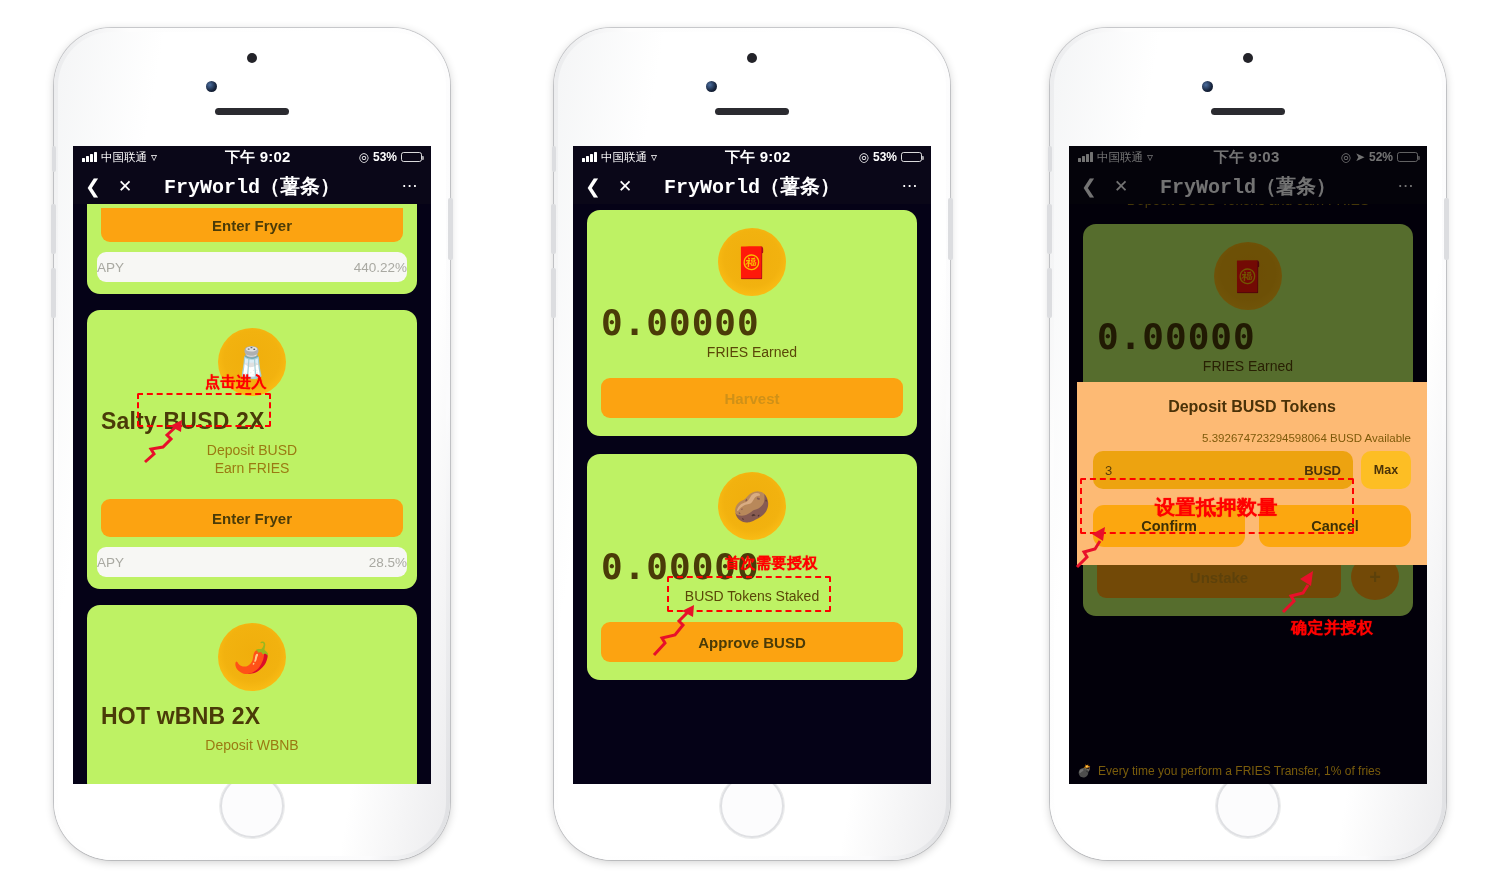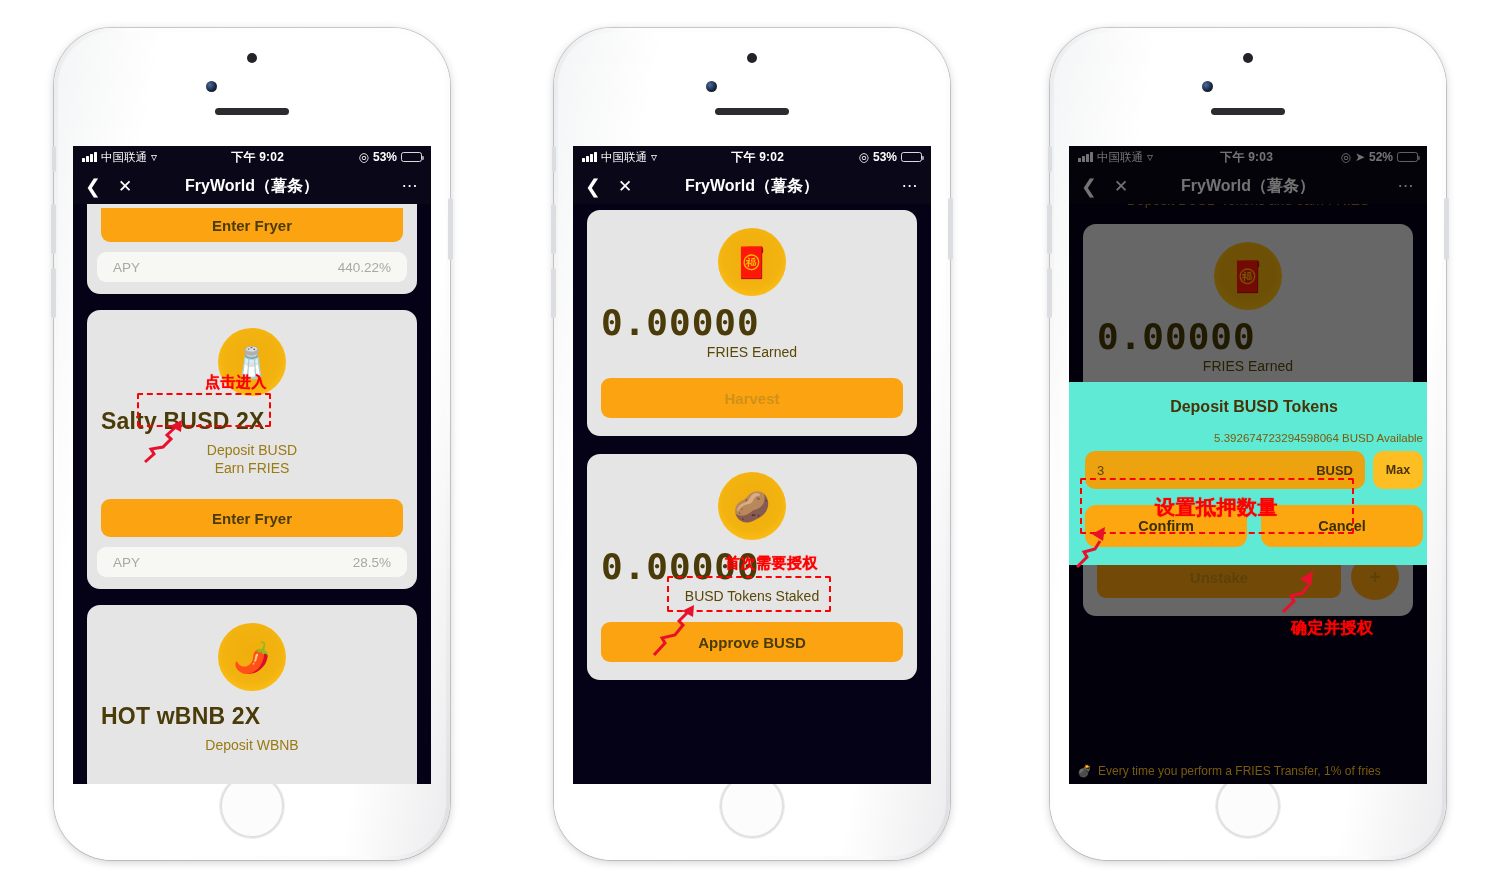--- a/index.html
+++ b/index.html
@@ -60,21 +60,21 @@
     overflow:hidden;
   }
   
   .statusbar{
     height:22px;display:flex;align-items:center;
     color:#ffffff;font-size:12.5px;font-weight:700;
     padding:0 9px;box-sizing:border-box;
     background:#0a0718;
   }
   .sb-left{display:flex;align-items:center;gap:4px;flex:0 0 auto;}
-  .sb-center{flex:1;text-align:center;font-size:12px;font-weight:700;letter-spacing:.2px;}
+  .sb-center{flex:1;text-align:center;font-size:15px;font-weight:700;letter-spacing:.2px;}
   .sb-right{display:flex;align-items:center;gap:4px;flex:0 0 auto;font-size:12px;}
   .bars{display:flex;align-items:flex-end;gap:1.5px;height:10px;}
   .bars i{display:block;width:2.6px;background:#fff;border-radius:.5px;}
   .bars i:nth-child(1){height:4px;}
   .bars i:nth-child(2){height:6px;}
   .bars i:nth-child(3){height:8px;}
   .bars i:nth-child(4){height:10px;}
   .carrier{font-size:11.5px;font-weight:400;letter-spacing:0;}
   .wifi{font-size:12px;line-height:1;}
   .battshell{
@@ -91,30 +91,30 @@
   .navbar{
     height:36px;display:flex;align-items:center;
     background:#0a0718;color:#fff;padding:0 12px;box-sizing:border-box;
     position:relative;
   }
   .nav-left{display:flex;align-items:center;gap:17px;}
   .nav-chev{font-size:19px;line-height:1;font-weight:300;}
   .nav-x{font-size:17px;line-height:1;font-weight:300;}
   .nav-title{
     position:absolute;left:0;right:0;text-align:center;
-    font-size:16px;font-weight:600;pointer-events:none;
+    font-size:20px;font-weight:600;pointer-events:none;font-family:Liberation Mono, monospace;
   }
   .nav-dots{margin-left:auto;font-size:16px;letter-spacing:1.5px;line-height:1;z-index:2;}
 
   
   .content{position:absolute;left:0;right:0;top:58px;bottom:0;overflow:hidden;}
 
   
   .card{
-    background:#e5e5e5;border-radius:13px;margin:0 14px 16px 14px;
+    background:#bef264;border-radius:13px;margin:0 14px 16px 14px;
     padding:14px 14px 0 14px;box-sizing:border-box;position:relative;
   }
   .coin{
     width:68px;height:68px;border-radius:50%;margin:4px auto 0 auto;
     background:radial-gradient(circle at 50% 45%, #f0ae0c 0%, #f2b20f 55%, #FBBE16 78%);
     display:flex;align-items:center;justify-content:center;font-size:30px;
   }
   .card-title{
     text-align:left;color:#4a3b08;font-size:23px;font-weight:700;
     margin:12px 0 7px 0;letter-spacing:.2px;
@@ -130,31 +130,31 @@
   .num-label{text-align:center;color:#5a4708;font-size:14px;margin-bottom:18px;}
   .pill-btn{
     background:#FCA311;border-radius:9px;height:38px;
     display:flex;align-items:center;justify-content:center;
     color:#4a3b08;font-size:15px;font-weight:700;margin-top:10px;
   }
   .pill-btn.disabled{color:#cf9118;}
   .apy{
     background:#f7f7f4;border-radius:9px;height:30px;margin:10px -4px 0 -4px;
     display:flex;align-items:center;justify-content:space-between;
-    padding:0 16px;box-sizing:border-box;color:#a9a9a2;font-size:13.5px;
+    padding:0 0;box-sizing:border-box;color:#a9a9a2;font-size:13.5px;
   }
   .card-pad-b{height:12px;}
 
   
   .dim{position:absolute;left:0;right:0;top:0;bottom:0;background:rgba(0,0,0,.55);z-index:5;}
 
   
   .dialog{
-    position:absolute;left:0;right:0;z-index:9;
-    background:#5eead4;padding:16px 4px 18px 16px;box-sizing:border-box;
+    position:absolute;left:8px;right:0;z-index:9;
+    background:#fdba74;padding:16px 16px 18px 16px;box-sizing:border-box;
   }
   .dlg-title{text-align:center;color:#4a3208;font-size:16px;font-weight:700;margin-bottom:16px;}
   .dlg-avail{text-align:right;color:#7e5a0a;font-size:11.5px;margin-bottom:7px;}
   .dlg-inputrow{display:flex;align-items:center;gap:8px;}
   .dlg-input{
     flex:1;background:#EDA310;border-radius:10px;height:38px;
     display:flex;align-items:center;justify-content:space-between;
     padding:0 12px;box-sizing:border-box;
   }
   .dlg-inputval{color:#5b3f08;font-size:13px;}

